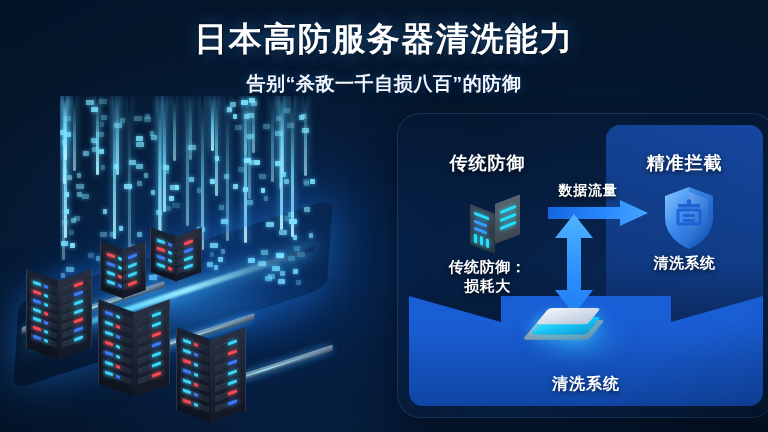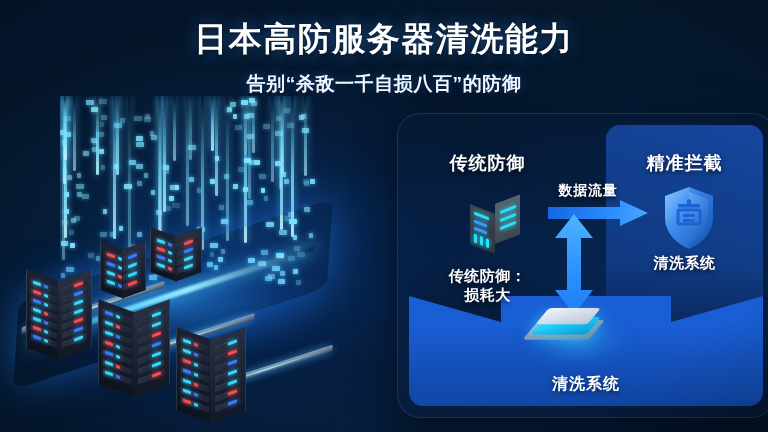--- a/index.html
+++ b/index.html
@@ -653,21 +653,21 @@
           <div class="cbar" style="left:10px;top:28px;width:3px;height:9px;border-radius:1px;"></div>
           <div class="cbar" style="left:16px;top:28px;width:3px;height:9px;border-radius:1px;"></div>
         </div>
         <div class="c-r">
           <div class="cbar" style="left:5px;top:9px;width:16px;"></div>
           <div class="cbar" style="left:5px;top:17px;width:16px;"></div>
           <div class="cbar" style="left:5px;top:25px;width:16px;"></div>
         </div>
       </div>
 
-      <div class="q-cap" style="top:142px;font-family:Liberation Serif, serif;">
+      <div class="q-cap" style="top:132px;">
         <div>传统防御：</div>
         <div>损耗大</div>
       </div>
     </div>
 
     <div style="position:absolute;right:11px;top:11px;width:157px;height:198px;z-index:6;">
       <div class="q-title">精准拦截</div>
 
       <div class="shield">
         <svg width="56" height="66" viewBox="0 0 56 66">

